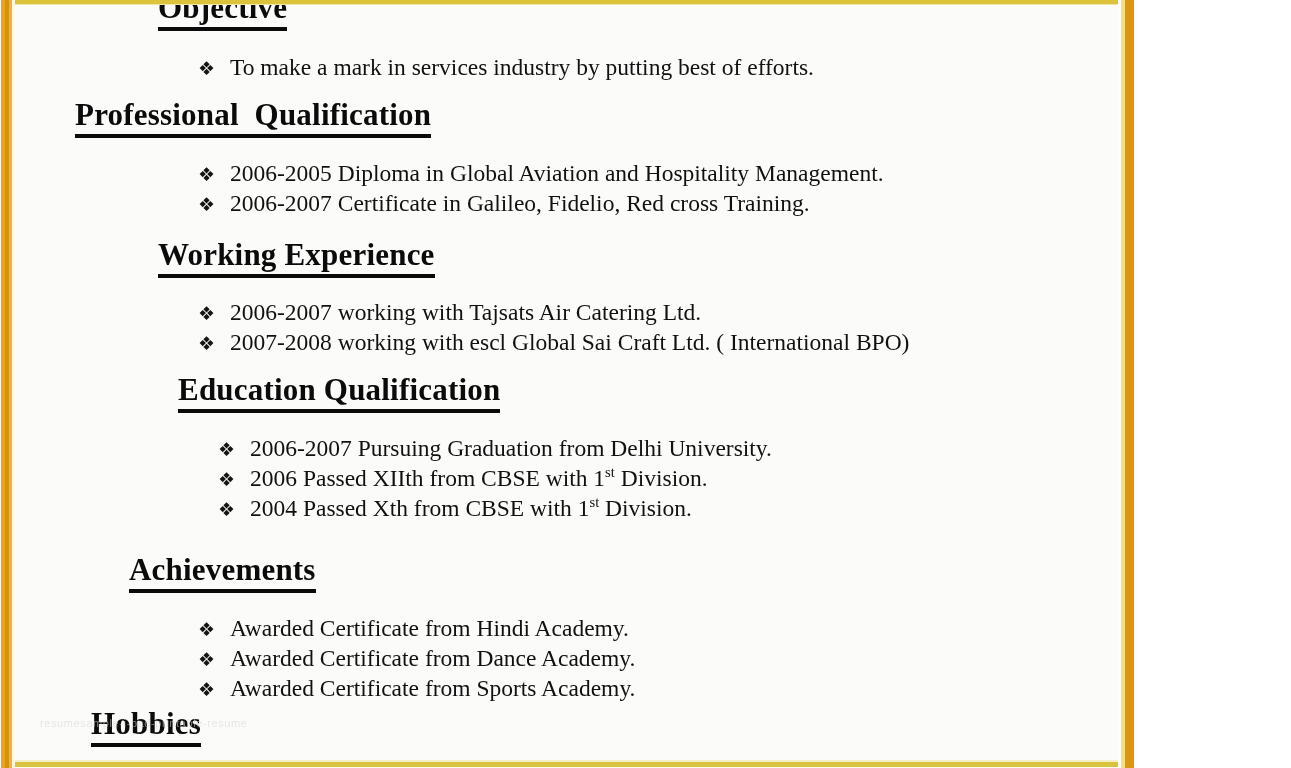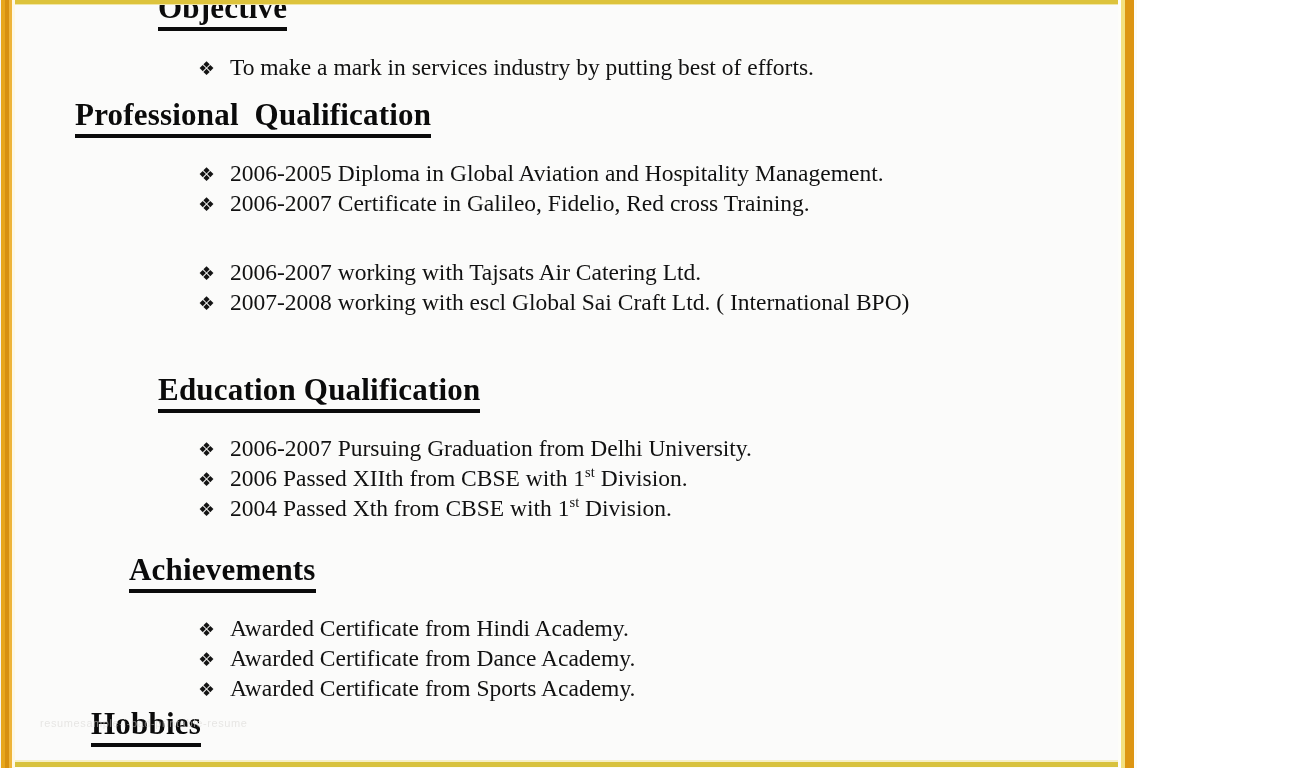--- a/index.html
+++ b/index.html
@@ -182,33 +182,36 @@
           <span class="bullet-text">2006-2005 Diploma in Global Aviation and Hospitality Management.</span>
         </li>
         <li>
           <span class="bullet-mark">❖</span>
           <span class="bullet-text">2006-2007 Certificate in Galileo, Fidelio, Red cross Training.</span>
         </li>
       </ul>
     </div>
 
     <div class="section" style="top:233px;">
+      <div style="padding-left:143px;">
+        <h2 class="heading">Working Experience</h2>
+      </div>
       <ul class="bullets" style="margin-top:20px; padding-left:183px;">
         <li>
           <span class="bullet-mark">❖</span>
           <span class="bullet-text">2006-2007 working with Tajsats Air Catering Ltd.</span>
         </li>
         <li>
           <span class="bullet-mark">❖</span>
           <span class="bullet-text">2007-2008 working with escl Global Sai Craft Ltd. ( International BPO)</span>
         </li>
       </ul>
     </div>
 
-    <div class="section" style="top:368px;">
+    <div class="section" style="top:368px;margin-left:20px;">
       <div style="padding-left:143px;">
         <h2 class="heading">Education Qualification</h2>
       </div>
       <ul class="bullets" style="margin-top:21px; padding-left:183px;">
         <li>
           <span class="bullet-mark">❖</span>
           <span class="bullet-text">2006-2007 Pursuing Graduation from Delhi University.</span>
         </li>
         <li>
           <span class="bullet-mark">❖</span>

